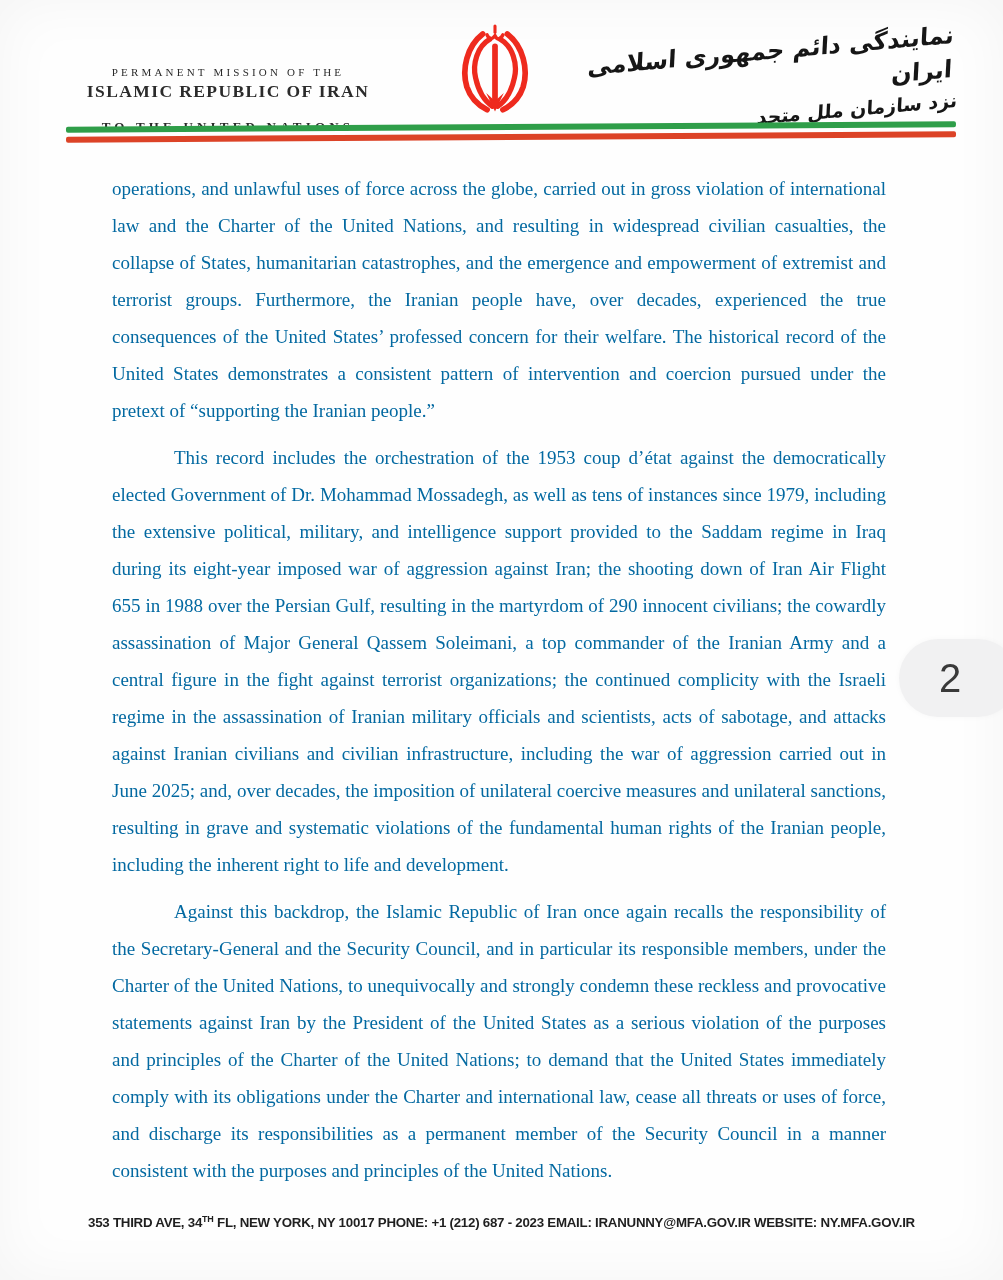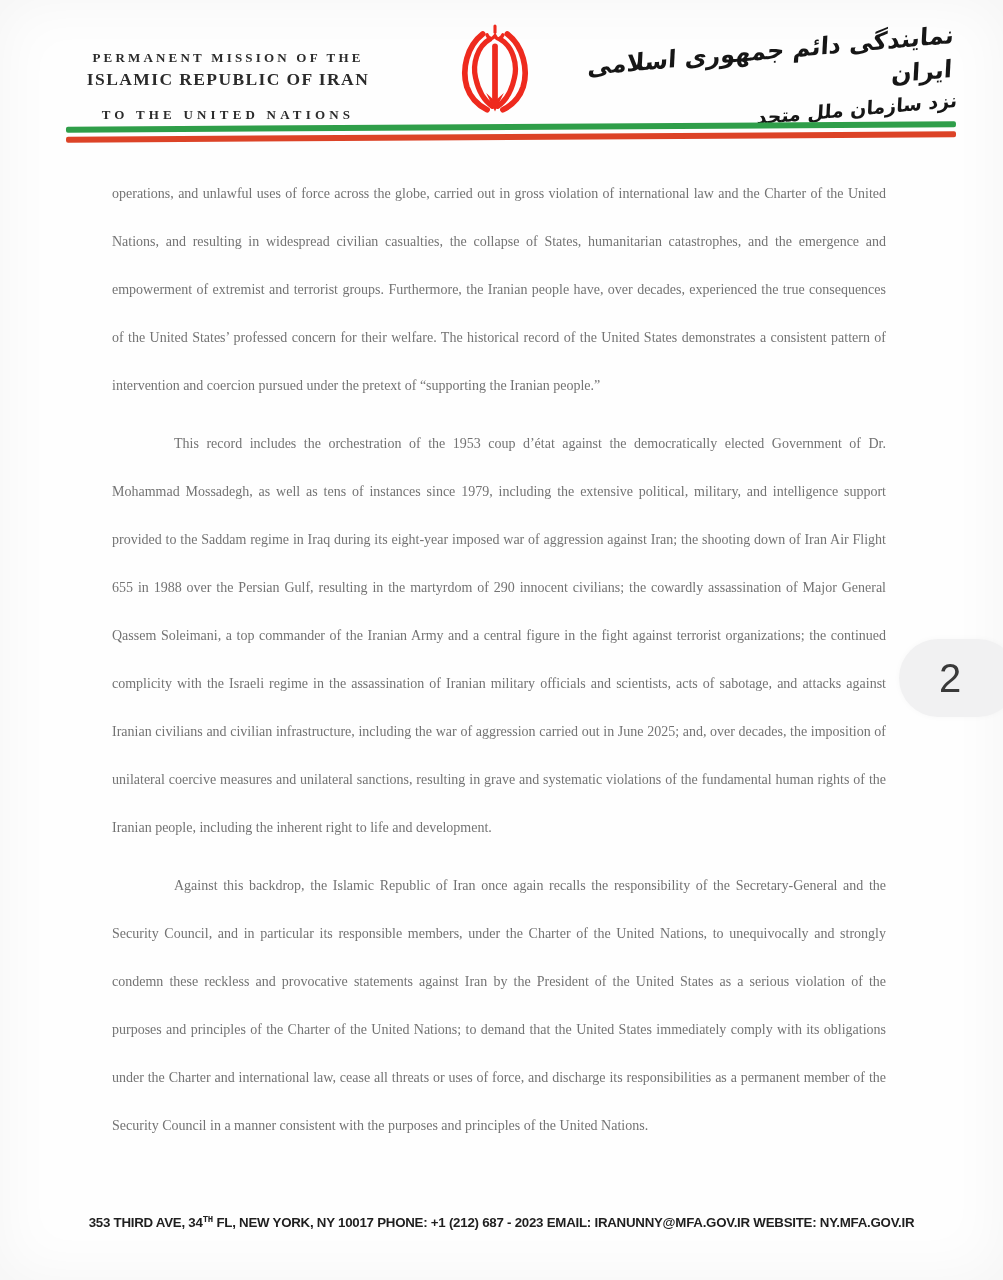--- a/index.html
+++ b/index.html
@@ -19,24 +19,25 @@
   .letterhead-left {
     position: absolute;
     left: 78px;
     top: 50px;
     width: 300px;
     text-align: center;
     color: #2b2b2b;
     font-family: "Liberation Serif", serif;
   }
   .mission-line1 {
-    font-size: 13px;
+    font-size: 11px;
     letter-spacing: 3.2px;
-    font-weight: 700;
-    white-space: nowrap;
+    font-weight: 400;
+    white-space: nowrap;
+    margin-top: 16px;
   }
   .mission-line2 {
     font-size: 17.5px;
     font-weight: 700;
     letter-spacing: 1.4px;
     margin-top: 3px;
     white-space: nowrap;
   }
   .mission-line3 {
     font-size: 13px;
@@ -86,24 +87,24 @@
   }
   .flag-rule .green-bar { height: 6px; border-radius: 2px; }
   .flag-rule .gap-bar { height: 4px; background: transparent; }
   .flag-rule .red-bar { height: 6px; border-radius: 2px; }
   
   .body-text {
     position: absolute;
     left: 112px;
     top: 170px;
     width: 774px;
-    font-size: 14px;
-    line-height: 48px;
+    font-size: 19px;
+    line-height: 37px;
     text-align: justify;
-    color: #737373;
+    color: #0369a1;
   }
   .body-text p { margin-bottom: 10px; }
   .body-text p.indented { text-indent: 62px; }
   
   .page-badge {
     position: absolute;
     right: -14px;
     top: 639px;
     width: 118px;
     height: 78px;
@@ -131,21 +132,20 @@
     font-size: 13.3px;
     font-weight: 700;
     letter-spacing: -0.25px;
     color: #1f1f1f;
     white-space: nowrap;
   }
   .footer-line sup {
     font-size: 9px;
     vertical-align: super;
     line-height: 0;
-    font-family: Liberation Mono, monospace;
   }
 </style>
 </head>
 <body>
 
 <div class="page">
 
   <div class="letterhead-left">
     <div class="mission-line1">PERMANENT MISSION OF THE</div>
     <div class="mission-line2">ISLAMIC REPUBLIC OF IRAN</div>

